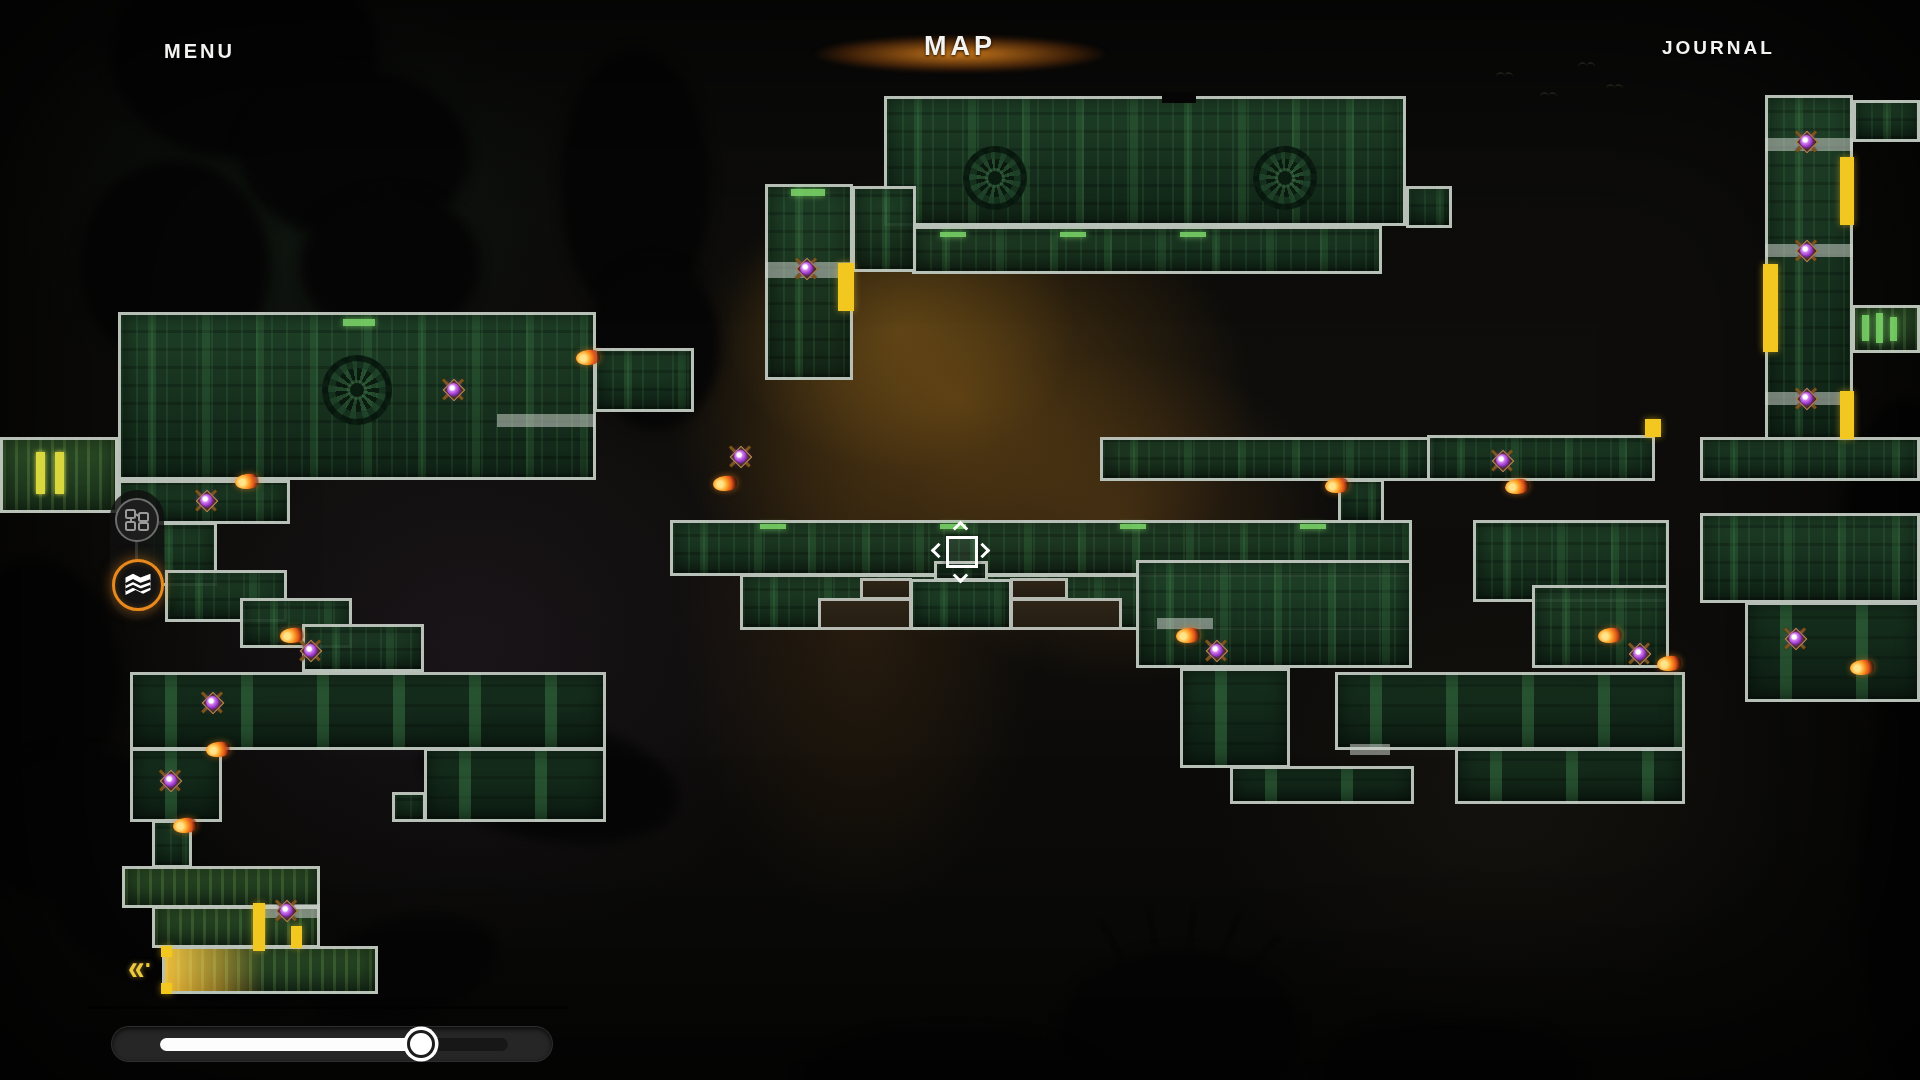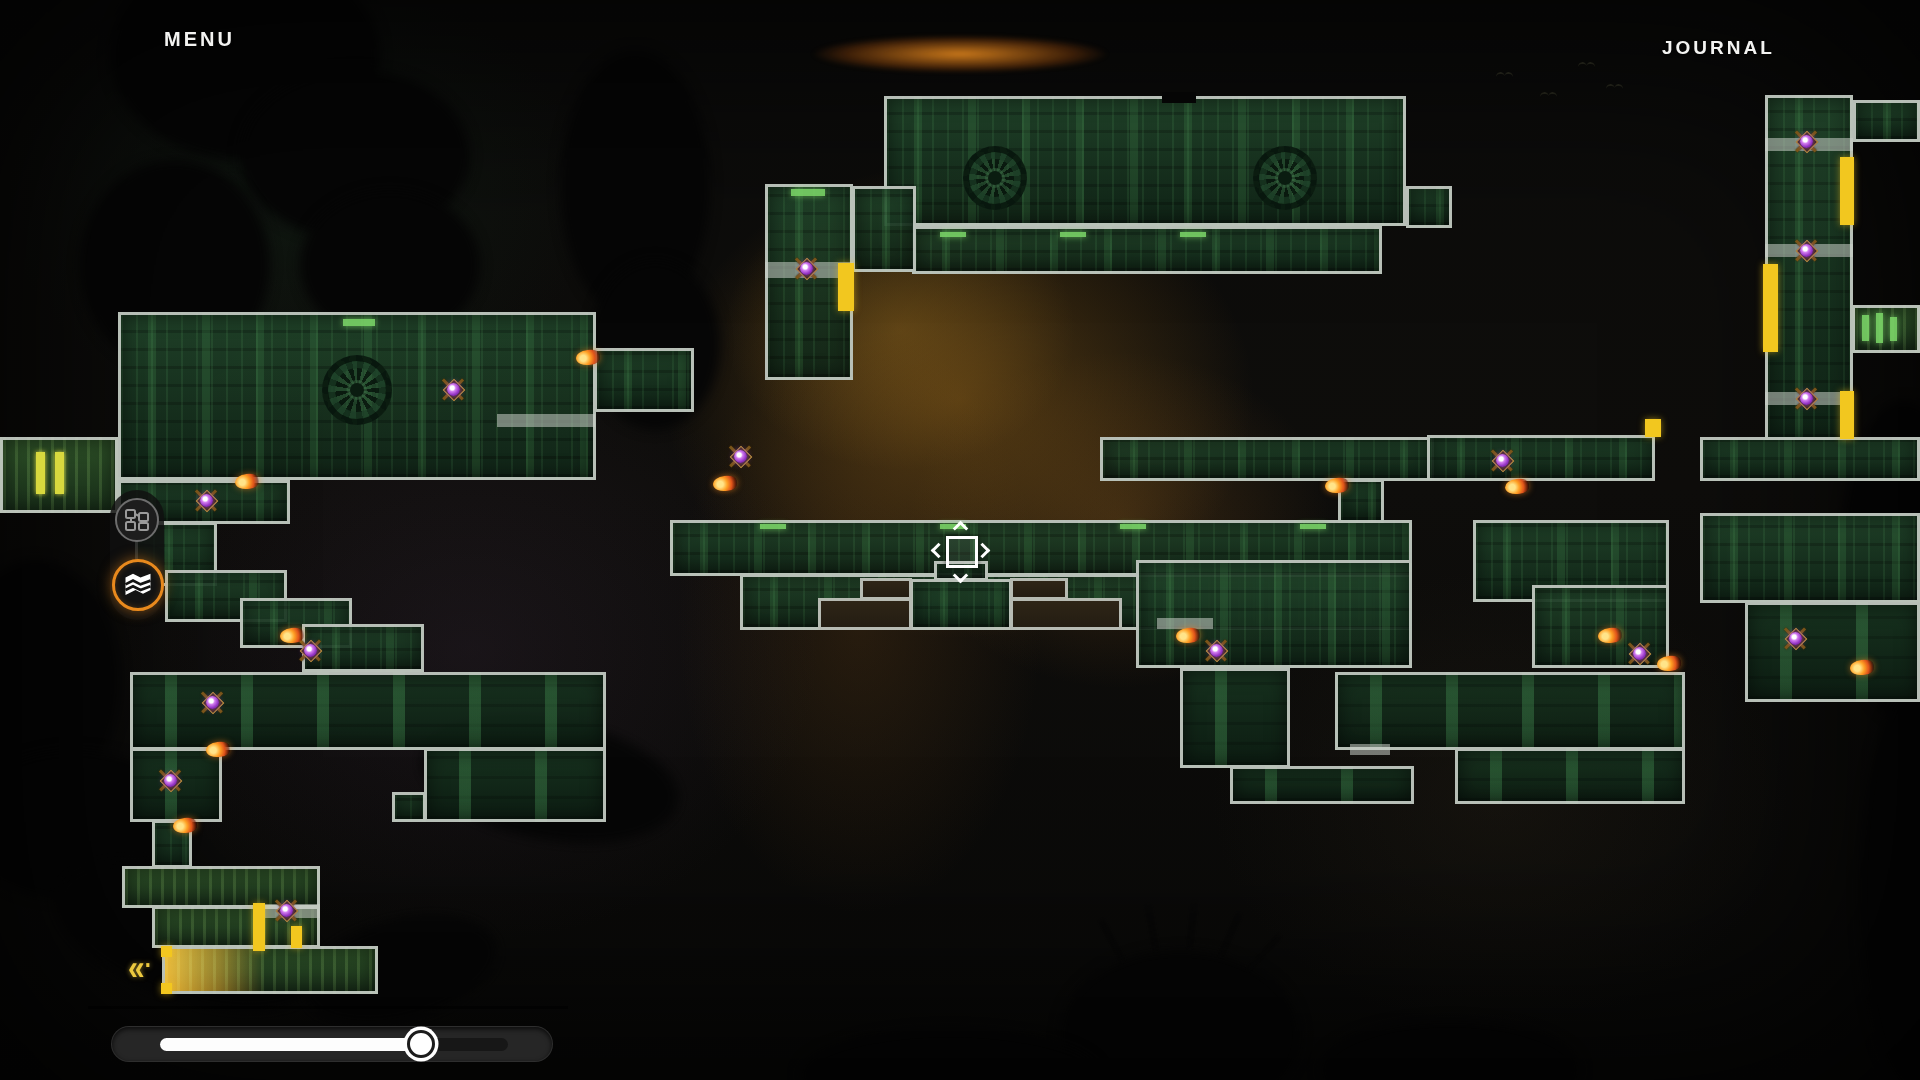--- a/index.html
+++ b/index.html
@@ -20,21 +20,21 @@
       box-shadow:inset 0 0 220px 60px rgba(0,0,0,0.8);}
   .tree{position:absolute;background:#060606;border-radius:50%;filter:blur(6px);}
   .spike{position:absolute;width:4px;height:46px;background:#060606;filter:blur(2px);}
   
   #header{position:absolute;left:0;top:0;width:100%;height:90px;z-index:40;}
   #map-title-glow{position:absolute;left:760px;top:28px;width:400px;height:52px;
       background:radial-gradient(190px 24px at 50% 50%, rgba(236,140,30,0.85), rgba(160,75,12,0.35) 60%, transparent 78%);
       filter:blur(2px);}
   .hdr-label{position:absolute;color:#f3f3f1;font-weight:bold;letter-spacing:3px;
       text-shadow:0 1px 3px rgba(0,0,0,0.9);}
-  #menu-label{left:164px;top:28px;font-size:20px;cursor:pointer;}
+  #menu-label{left:164px;top:40px;font-size:20px;cursor:pointer;}
   #journal-label{left:1662px;top:37px;font-size:19px;cursor:pointer;}
   #map-label{left:0;top:31px;width:1920px;text-align:center;font-size:27px;letter-spacing:4px;}
   .bird{position:absolute;width:18px;height:9px;}
   .bird::before,.bird::after{content:'';position:absolute;top:0;width:9px;height:8px;
       border-top:2.5px solid #1e1e16;border-radius:50% 50% 0 0;}
   .bird::before{left:0;transform:rotate(-6deg);} .bird::after{left:8px;transform:rotate(6deg);}
   
   #map-layer{position:absolute;inset:0;z-index:10;}
   .room{position:absolute;box-sizing:border-box;
     border:3px solid rgba(198,204,196,0.92);
@@ -332,20 +332,21 @@
         <span class="chev down"></span>
         <span class="chev left"></span>
         <span class="chev right"></span>
       </div>
       <div class="" id="fast-travel" style="left: 128px; top: 956px;">«</div>
     </div>
 
   <div id="header">
     <div id="map-title-glow"></div>
     <div class="hdr-label" id="menu-label">MENU</div>
+    <div class="hdr-label" id="map-label">MAP</div>
     <div class="hdr-label" id="journal-label">JOURNAL</div>
   </div>
 
   <div id="tab-pill"></div>
   <div class="tab-circle" id="tab-rooms">
     <svg width="26" height="24" viewBox="0 0 26 24">
       <g fill="none" stroke="#9a9a9a" stroke-width="2">
         <rect x="2" y="2" width="9" height="8" rx="1.5"></rect>
         <rect x="15" y="5" width="9" height="8" rx="1.5"></rect>
         <rect x="2" y="14" width="9" height="8" rx="1.5"></rect>

